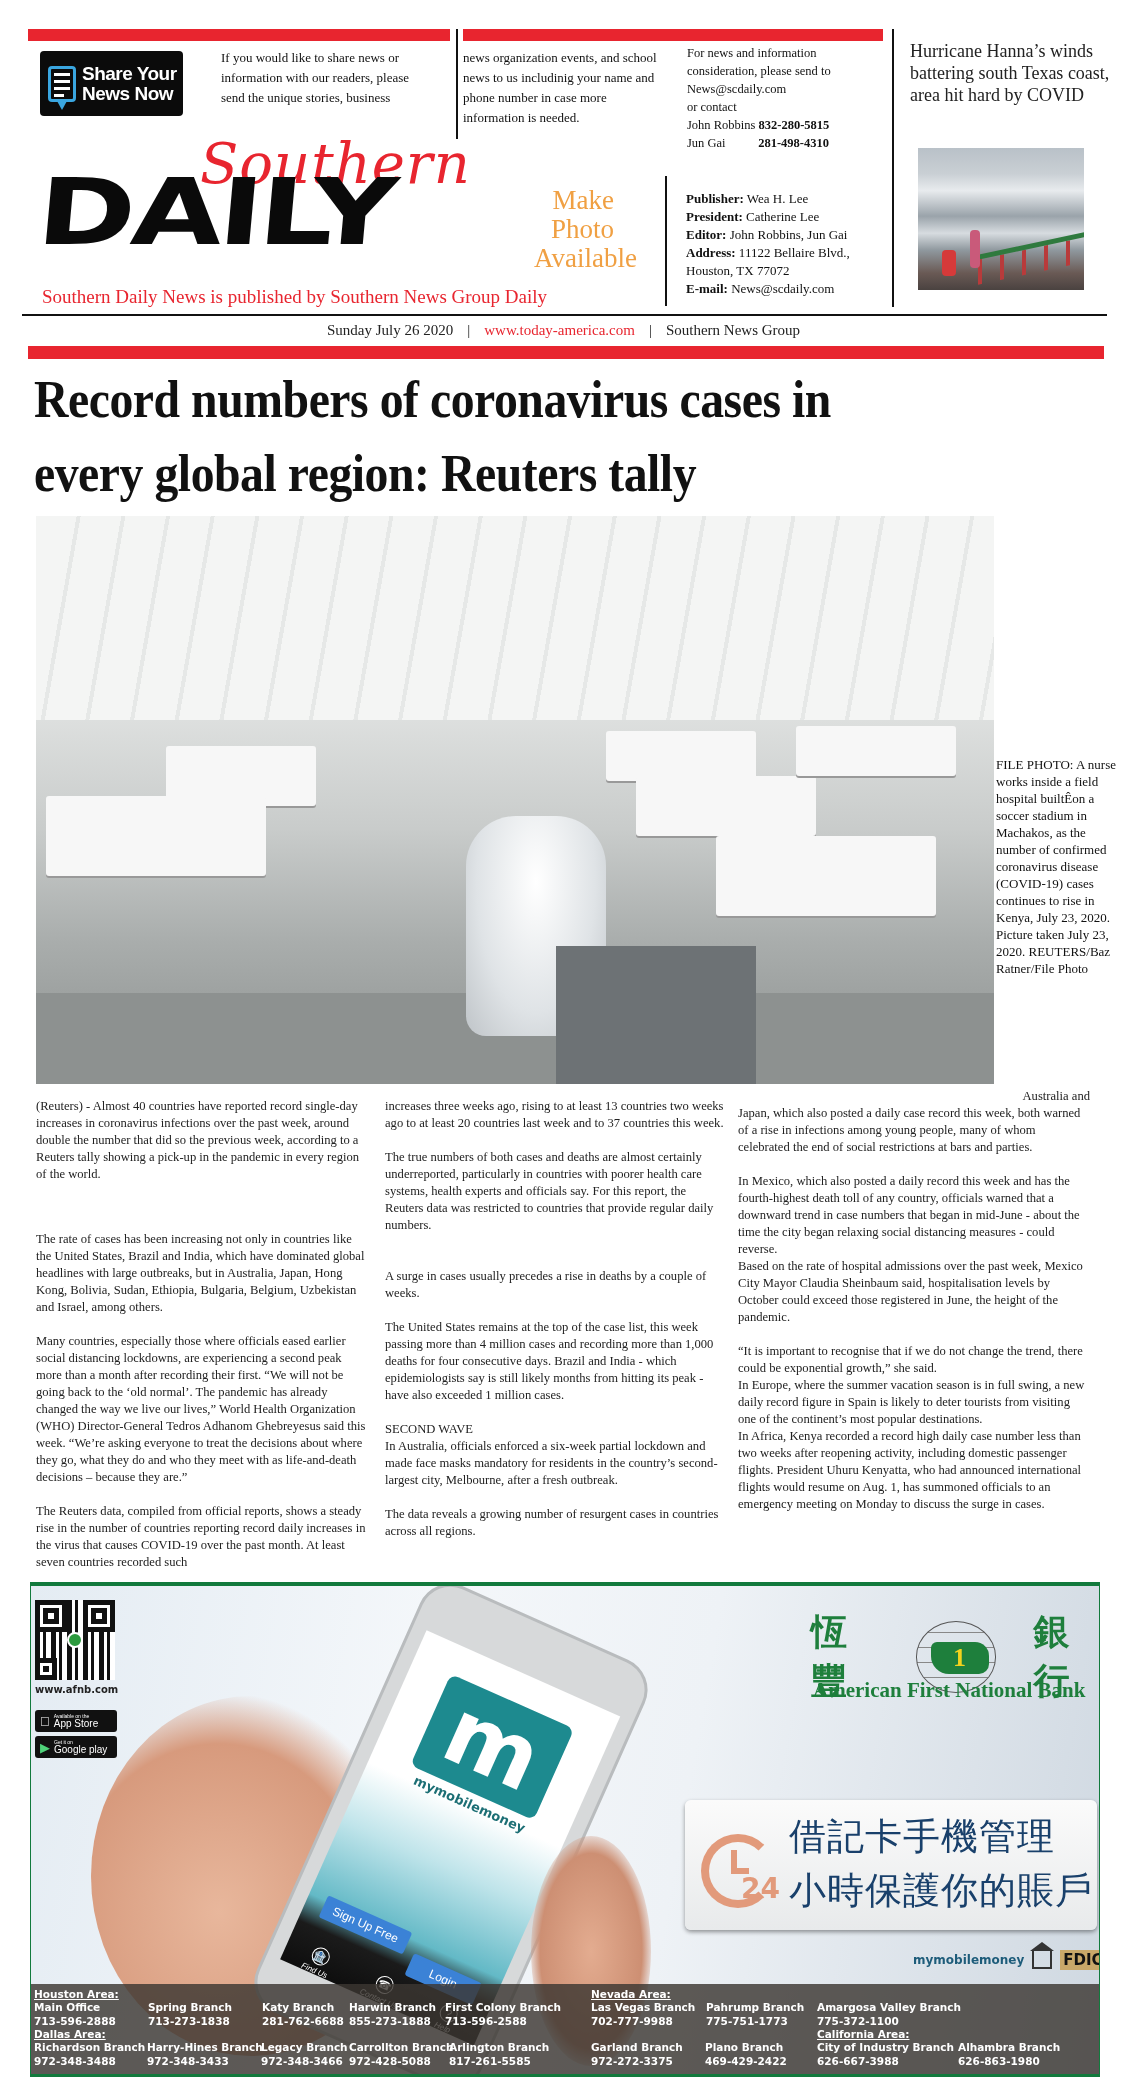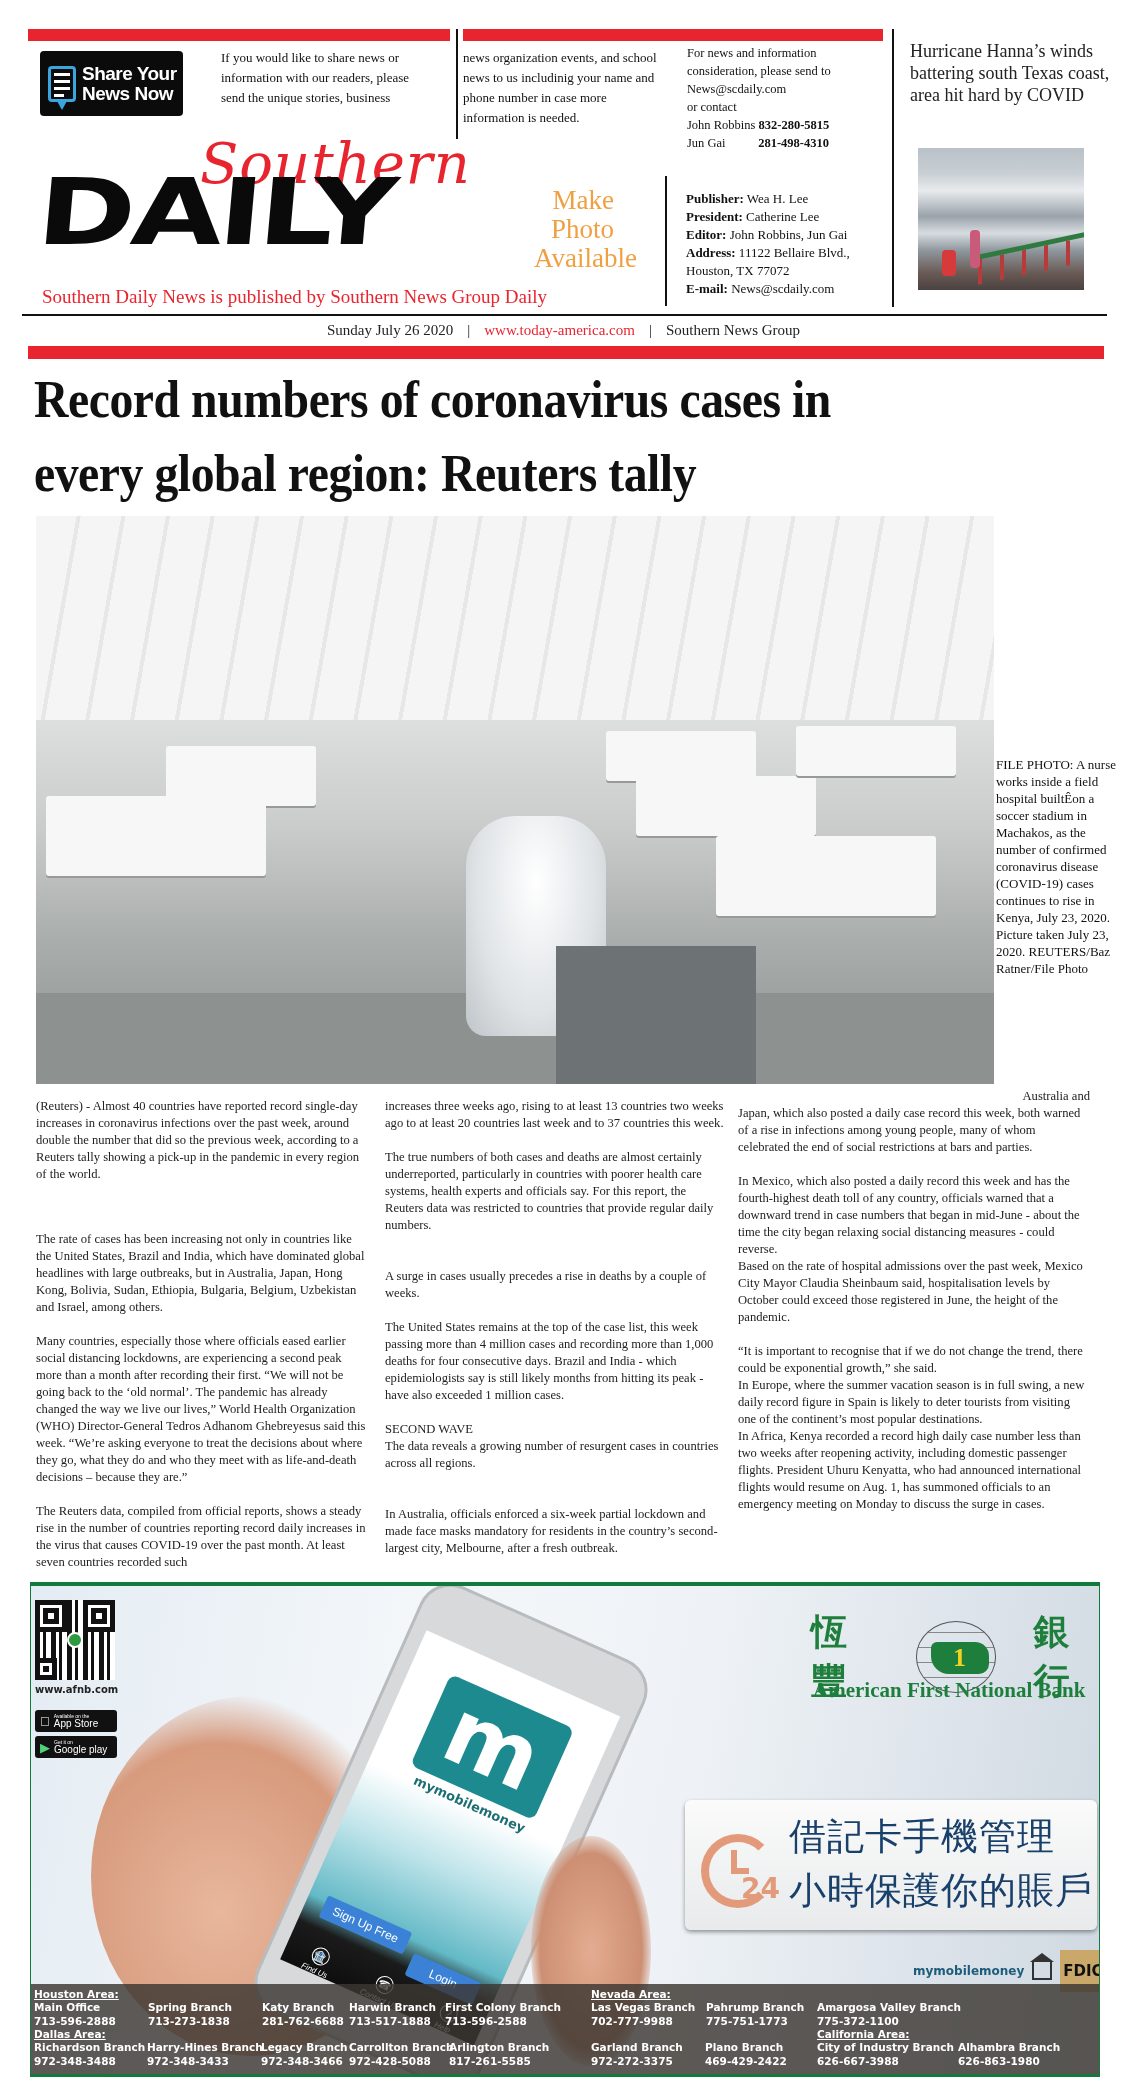--- a/index.html
+++ b/index.html
@@ -98,21 +98,21 @@
   .clock { position: absolute; left: 16px; top: 34px; width: 74px; height: 74px; border: 8px solid #e29a7b; border-radius: 50%; border-right-color: transparent; }
   .clock::before { content: ""; position: absolute; left: 22px; top: 8px; width: 6px; height: 24px; background: #e29a7b; }
   .clock::after { content: ""; position: absolute; left: 22px; top: 26px; width: 18px; height: 6px; background: #e29a7b; }
   .num24 { position: absolute; left: 56px; top: 72px; color: #e29a7b; font-family: "DejaVu Sans", sans-serif; font-weight: bold; font-size: 28px; }
   .cn-line { position: absolute; left: 104px; color: #19406b; font-family: "DejaVu Sans", sans-serif; font-weight: normal; font-size: 37px; letter-spacing: 1px; }
 
   .ad-logos { position: absolute; left: 882px; top: 364px; display: flex; align-items: center; gap: 8px; }
   .mmm { color: #1d5c7a; font-family: "DejaVu Sans", sans-serif; font-weight: bold; font-size: 12px; }
   .eho { width: 20px; height: 18px; border: 2px solid #333; border-top: none; position: relative; }
   .eho::before { content: ""; position: absolute; left: -4px; top: -9px; border-left: 12px solid transparent; border-right: 12px solid transparent; border-bottom: 9px solid #333; }
-  .fdic { background: #c9a869; color: #111; font-family: "DejaVu Sans", sans-serif; font-weight: bold; font-size: 15px; padding: 12px 3px; }
+  .fdic { background: #c9a869; color: #111; font-family: "DejaVu Sans", sans-serif; font-weight: bold; font-size: 15px; padding: 1px 3px; }
 
   .branches { position: absolute; left: 0; top: 398px; width: 100%; height: 94px; background: rgba(60,55,50,0.82); padding: 4px 0 0 3px; }
   .br { position: absolute; color: #fff; font-family: "DejaVu Sans", sans-serif; font-weight: bold; font-size: 10.5px; line-height: 13.5px; white-space: nowrap; }
   .br.area { text-decoration: underline; }
 </style>
 </head>
 <body>
 
 <div class="redbar" style="left:28px;top:29px;width:422px;height:12px;"></div>
 <div class="redbar" style="left:463px;top:29px;width:420px;height:12px;"></div>
@@ -203,22 +203,22 @@
   <p>The rate of cases has been increasing not only in countries like the United States, Brazil and India, which have dominated global headlines with large outbreaks, but in Australia, Japan, Hong Kong, Bolivia, Sudan, Ethiopia, Bulgaria, Belgium, Uzbekistan and Israel, among others.</p>
   <p>Many countries, especially those where officials eased earlier social distancing lockdowns, are experiencing a second peak more than a month after recording their first. “We will not be going back to the ‘old normal’. The pandemic has already changed the way we live our lives,” World Health Organization (WHO) Director-General Tedros Adhanom Ghebreyesus said this week. “We’re asking everyone to treat the decisions about where they go, what they do and who they meet with as life-and-death decisions – because they are.”</p>
   <p>The Reuters data, compiled from official reports, shows a steady rise in the number of countries reporting record daily increases in the virus that causes COVID-19 over the past month. At least seven countries recorded such</p>
 </div>
 <div class="col col2">
   <p>increases three weeks ago, rising to at least 13 countries two weeks ago to at least 20 countries last week and to 37 countries this week.</p>
   <p style="margin-bottom:34px;">The true numbers of both cases and deaths are almost certainly underreported, particularly in countries with poorer health care systems, health experts and officials say. For this report, the Reuters data was restricted to countries that provide regular daily numbers.</p>
   <p>A surge in cases usually precedes a rise in deaths by a couple of weeks.</p>
   <p>The United States remains at the top of the case list, this week passing more than 4 million cases and recording more than 1,000 deaths for four consecutive days. Brazil and India - which epidemiologists say is still likely months from hitting its peak - have also exceeded 1 million cases.</p>
   <p class="tight">SECOND WAVE</p>
+  <p>In Australia, officials enforced a six-week partial lockdown and made face masks mandatory for residents in the country’s second-largest city, Melbourne, after a fresh outbreak.</p>
   <p style="margin-bottom:34px;">The data reveals a growing number of resurgent cases in countries across all regions.</p>
-  <p>In Australia, officials enforced a six-week partial lockdown and made face masks mandatory for residents in the country’s second-largest city, Melbourne, after a fresh outbreak.</p>
 </div>
 <div class="col col3">
   <p class="tight first">Australia and</p>
   <p>Japan, which also posted a daily case record this week, both warned of a rise in infections among young people, many of whom celebrated the end of social restrictions at bars and parties.</p>
   <p class="tight">In Mexico, which also posted a daily record this week and has the fourth-highest death toll of any country, officials warned that a downward trend in case numbers that began in mid-June - about the time the city began relaxing social distancing measures - could reverse.</p>
   <p>Based on the rate of hospital admissions over the past week, Mexico City Mayor Claudia Sheinbaum said, hospitalisation levels by October could exceed those registered in June, the height of the pandemic.</p>
   <p class="tight">“It is important to recognise that if we do not change the trend, there could be exponential growth,” she said.</p>
   <p class="tight">In Europe, where the summer vacation season is in full swing, a new daily record figure in Spain is likely to deter tourists from visiting one of the continent’s most popular destinations.</p>
   <p class="tight">In Africa, Kenya recorded a record high daily case number less than two weeks after reopening activity, including domestic passenger flights. President Uhuru Kenyatta, who had announced international flights would resume on Aug. 1, has summoned officials to an emergency meeting on Monday to discuss the surge in cases.</p>
 </div>
@@ -290,21 +290,21 @@
     <div class="br" style="left:117px;top:17px;">
         <div>Spring Branch</div>
         <div>713-273-1838</div>
       </div>
     <div class="br" style="left:231px;top:17px;">
         <div>Katy Branch</div>
         <div>281-762-6688</div>
       </div>
     <div class="br" style="left:318px;top:17px;">
         <div>Harwin Branch</div>
-        <div>713-517-1888</div>
+        <div>855-273-1888</div>
       </div>
     <div class="br" style="left:414px;top:17px;">
         <div>First Colony Branch</div>
         <div>713-596-2588</div>
       </div>
 
     <div class="br area" style="left:560px;top:4px;">Nevada Area:</div>
     <div class="br" style="left:560px;top:17px;">
         <div>Las Vegas Branch</div>
         <div>702-777-9988</div>

